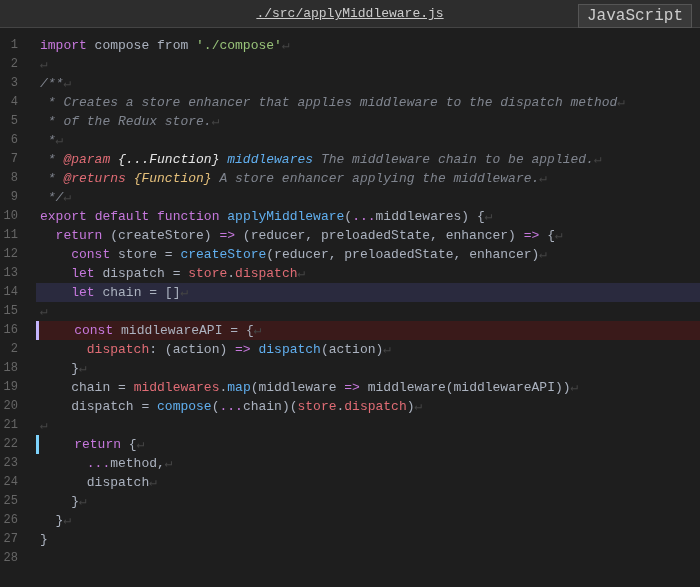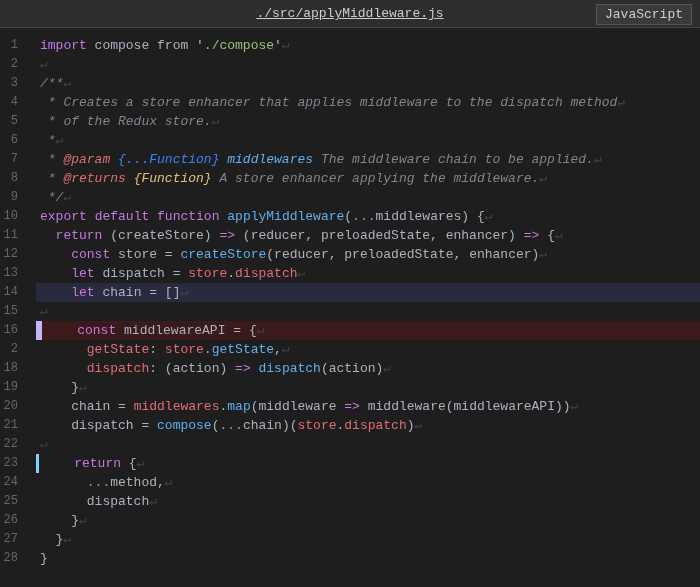--- a/index.html
+++ b/index.html
@@ -21,21 +21,21 @@
       position: relative;
       text-decoration: underline;
     }
     .lang-badge {
       position: absolute;
       right: 8px;
       top: 4px;
       background: #3a3a3a;
       color: #cccccc;
       padding: 2px 8px;
-      font-size: 13px;
+      font-size: 16px;
       border: 1px solid #555;
     }
     .code-container {
       display: flex;
       height: calc(587px - 33px);
       overflow: hidden;
       background: #1e1e1e;
     }
     .line-numbers {
       background: #1e1e1e;
@@ -78,21 +78,21 @@
     .comment { color: #7f848e; font-style: italic; }
     .plain { color: #abb2bf; }
     .arrow { color: #c678dd; }
     .punct { color: #abb2bf; }
     .prop { color: #e06c75; }
     .method { color: #61afef; }
     .var-name { color: #e06c75; }
     .spread { color: #c678dd; }
     .eol { color: #444; }
     .line-red-border {
-      border-left: 6px solid #c4b5fd;
+      border-left: 3px solid #c4b5fd;
     }
     .line-green-border {
       border-left: 3px solid #7dd3fc;
     }
   </style>
 </head>
 <body>
 
 <div class="title-bar">
   <span>./src/applyMiddleware.js</span>
@@ -138,41 +138,40 @@
     <div class="code-line"><span class="eol">↵</span></div>
 
     <div class="code-line"><span class="comment">/**</span><span class="eol">↵</span></div>
 
     <div class="code-line"><span class="comment"> * Creates a store enhancer that applies middleware to the dispatch method</span><span class="eol">↵</span></div>
 
     <div class="code-line"><span class="comment"> * of the Redux store.</span><span class="eol">↵</span></div>
 
     <div class="code-line"><span class="comment"> *</span><span class="eol">↵</span></div>
 
-    <div class="code-line"><span class="comment"> * </span><span class="comment" style="color:#e06c75">@param</span><span class="comment"> </span><span class="comment" style="color:#3b82f6">{...Function}</span><span class="comment" style="color:#61afef"> middlewares</span><span class="comment"> The middleware chain to be applied.</span><span class="eol">↵</span></div>
+    <div class="code-line"><span class="comment"> * </span><span class="comment" style="color:#e06c75">@param</span><span class="comment"> </span><span class="comment" style="color:#e5e5e5">{...Function}</span><span class="comment" style="color:#61afef"> middlewares</span><span class="comment"> The middleware chain to be applied.</span><span class="eol">↵</span></div>
 
     <div class="code-line"><span class="comment"> * </span><span class="comment" style="color:#e06c75">@returns</span><span class="comment"> </span><span class="comment" style="color:#e5c07b">{Function}</span><span class="comment"> A store enhancer applying the middleware.</span><span class="eol">↵</span></div>
 
     <div class="code-line"><span class="comment"> */</span><span class="eol">↵</span></div>
 
     <div class="code-line"><span class="kw">export</span><span class="plain"> </span><span class="kw">default</span><span class="plain"> </span><span class="kw">function</span><span class="plain"> </span><span class="method">applyMiddleware</span><span class="plain">(</span><span class="spread">...</span><span class="plain">middlewares) {</span><span class="eol">↵</span></div>
 
     <div class="code-line"><span class="plain">  </span><span class="kw">return</span><span class="plain"> (createStore) </span><span class="arrow">=&gt;</span><span class="plain"> (reducer, preloadedState, enhancer) </span><span class="arrow">=&gt;</span><span class="plain"> {</span><span class="eol">↵</span></div>
 
     <div class="code-line"><span class="plain">    </span><span class="kw">const</span><span class="plain"> store </span><span class="punct">=</span><span class="plain"> </span><span class="method">createStore</span><span class="plain">(reducer, preloadedState, enhancer)</span><span class="eol">↵</span></div>
 
     <div class="code-line"><span class="plain">    </span><span class="kw">let</span><span class="plain"> dispatch </span><span class="punct">=</span><span class="plain"> </span><span class="var-name">store</span><span class="plain">.</span><span class="prop">dispatch</span><span class="eol">↵</span></div>
 
     <div class="code-line highlighted"><span class="plain">    </span><span class="kw">let</span><span class="plain"> chain </span><span class="punct">=</span><span class="plain"> []</span><span class="eol">↵</span></div>
 
     <div class="code-line"><span class="eol">↵</span></div>
 
     <div class="code-line error-highlight line-red-border"><span class="plain">    </span><span class="kw">const</span><span class="plain"> middlewareAPI </span><span class="punct">=</span><span class="plain"> {</span><span class="eol">↵</span></div>
 
-    <div class="code-line"><span class="plain">      </span><span class="prop">getState</span><span class="plain">: </span><span class="var-name">store</span><span class="plain">.</span><span class="method">getState</span><span class="plain">,</span><span class="eol">↵</span></div>
 
     <div class="code-line"><span class="plain">      </span><span class="prop">dispatch</span><span class="plain">: (action) </span><span class="arrow">=&gt;</span><span class="plain"> </span><span class="method">dispatch</span><span class="plain">(action)</span><span class="eol">↵</span></div>
 
     <div class="code-line"><span class="plain">    }</span><span class="eol">↵</span></div>
 
     <div class="code-line"><span class="plain">    chain </span><span class="punct">=</span><span class="plain"> </span><span class="var-name">middlewares</span><span class="plain">.</span><span class="method">map</span><span class="plain">(middleware </span><span class="arrow">=&gt;</span><span class="plain"> middleware(middlewareAPI))</span><span class="eol">↵</span></div>
 
     <div class="code-line"><span class="plain">    dispatch </span><span class="punct">=</span><span class="plain"> </span><span class="method">compose</span><span class="plain">(</span><span class="spread">...</span><span class="plain">chain)(</span><span class="var-name">store</span><span class="plain">.</span><span class="prop">dispatch</span><span class="plain">)</span><span class="eol">↵</span></div>
 
     <div class="code-line"><span class="eol">↵</span></div>

